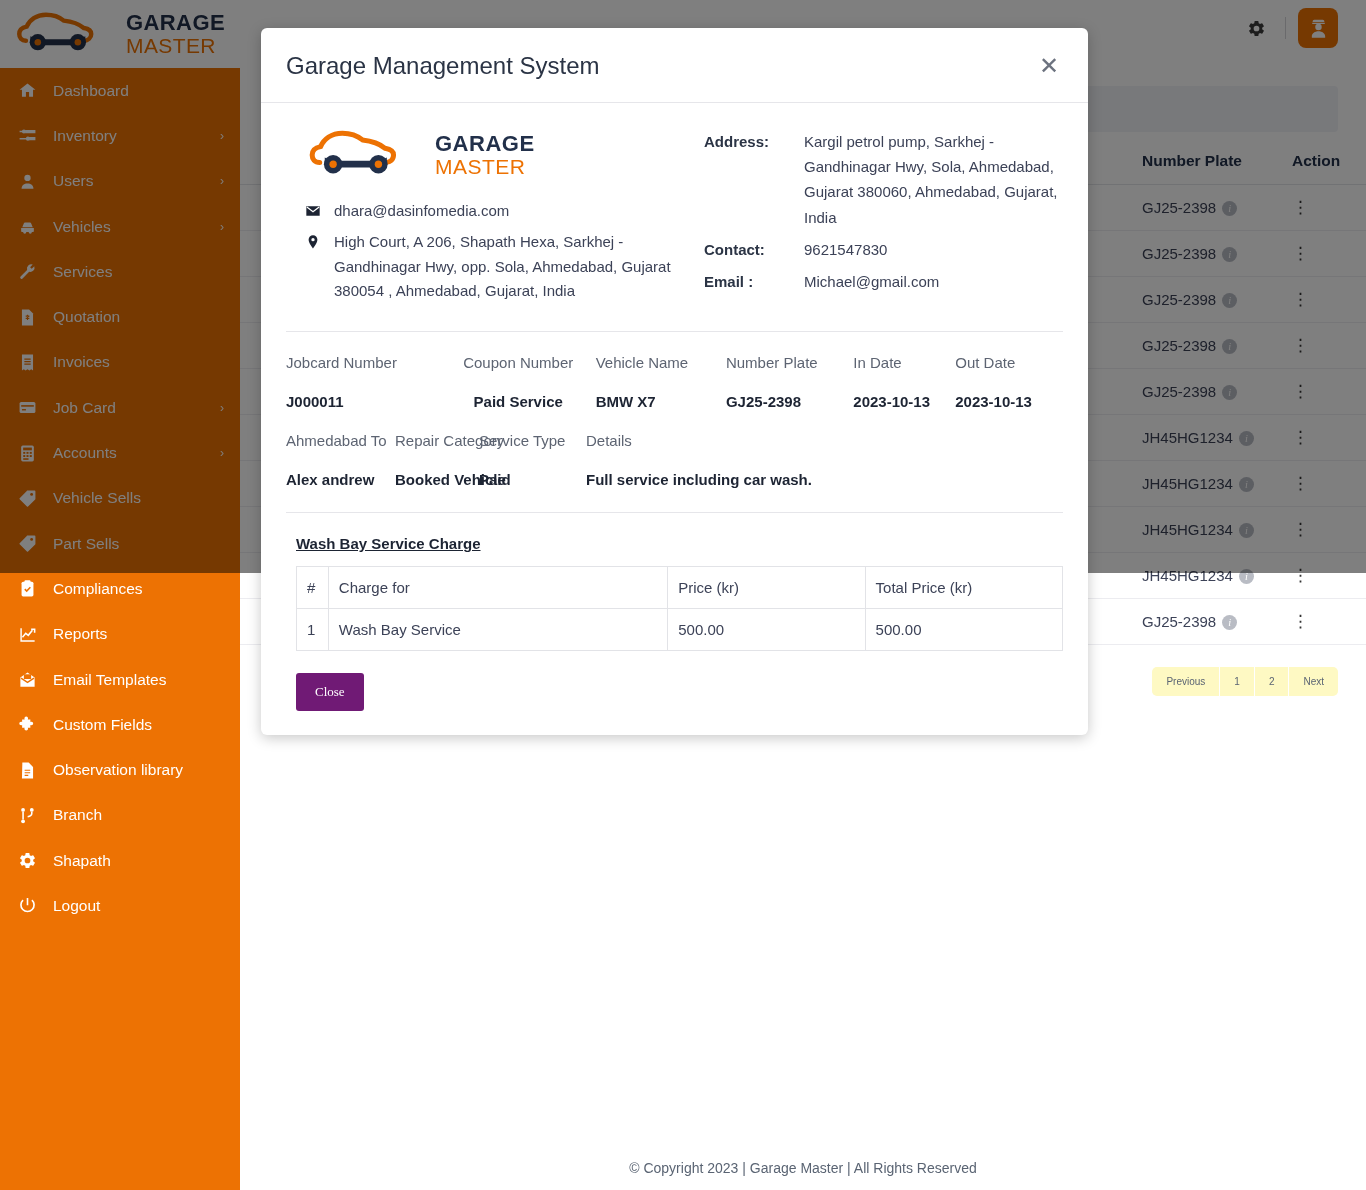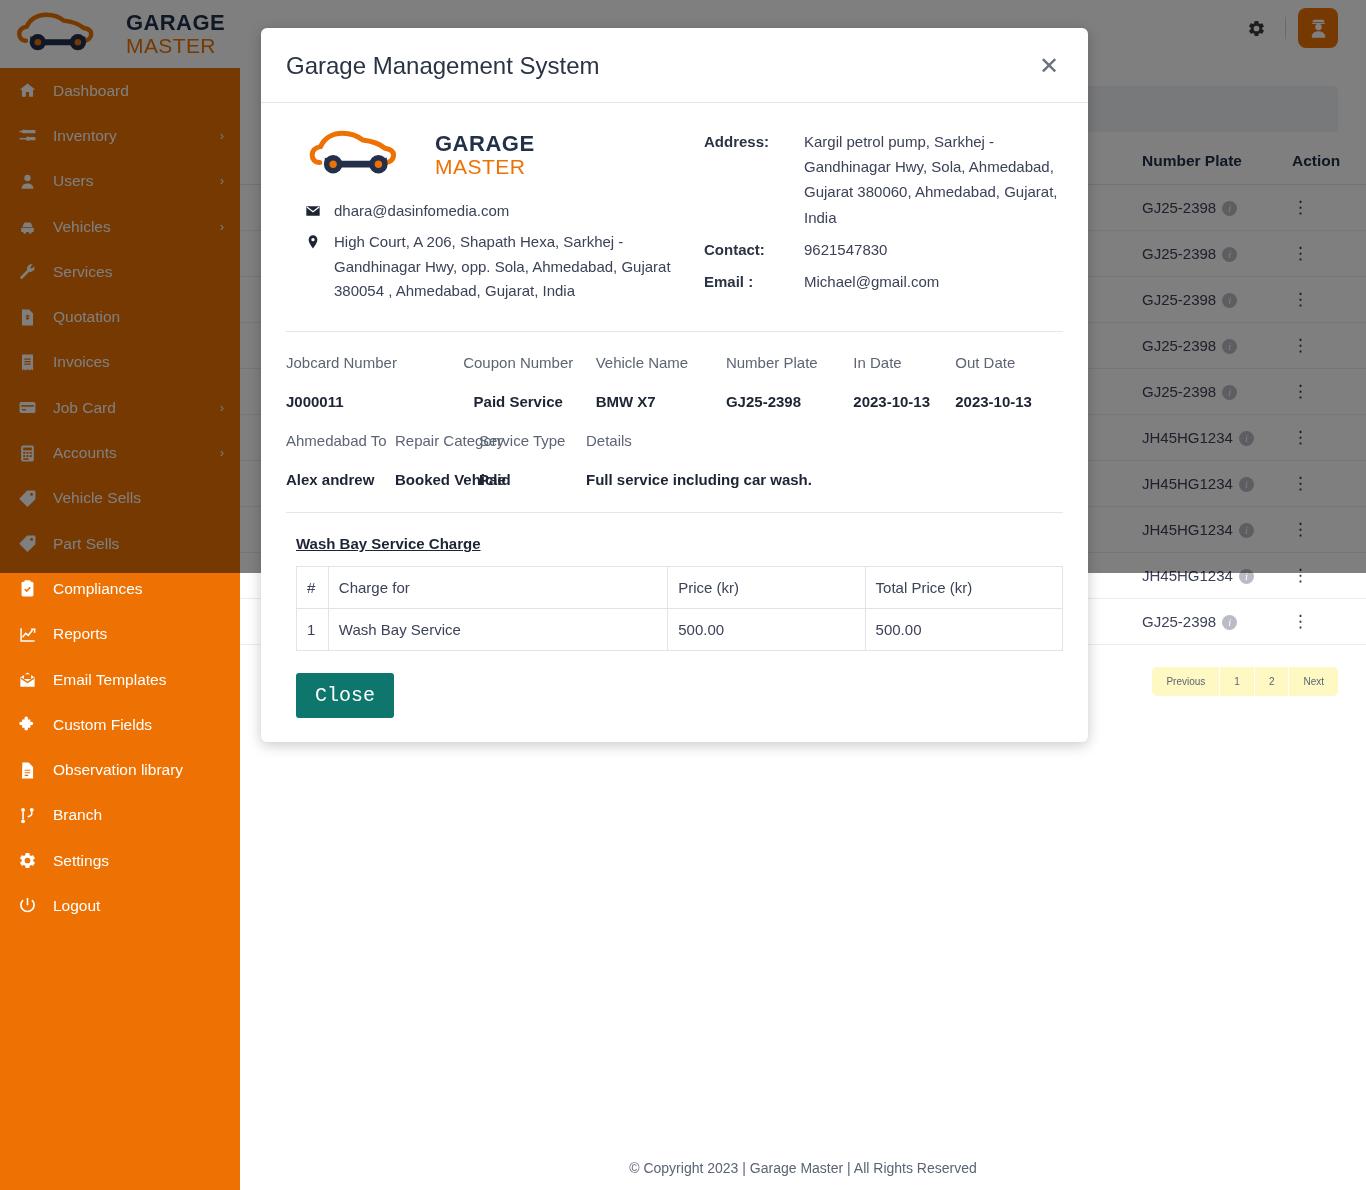--- a/index.html
+++ b/index.html
@@ -169,23 +169,23 @@
     font-size: 15px; text-align: left;
   }
   .charge-table th { color: #3c4257; font-weight: 400; }
   .charge-table td { color: #3c4257; }
   .ct-num { width: 32px; }
   .ct-charge { width: 355px; }
   .ct-price { width: 205px; }
 
   .modal-foot { padding: 22px 25px 24px 35px; }
   .close-btn {
-    background: #0f766e; color: #fff; border: none;
-    padding: 11px 19px; font-size: 20px; border-radius: 3px; cursor: pointer;
-    font-family: Liberation Mono, monospace;
+    background: #701a75; color: #fff; border: none;
+    padding: 11px 19px; font-size: 13px; border-radius: 3px; cursor: pointer;
+    font-family: Liberation Serif, serif;
   }
 </style>
 </head>
 <body>
 
 <div id="root">
 
   <div id="main">
 
     <div class="topbar">
@@ -472,21 +472,21 @@
             </svg>
           </span>
           <span class="nav-label">Branch</span>
         </div>
         <div class="nav-item">
           <span class="nav-ico">
             <svg viewBox="0 0 24 24">
               <path d="M19.14 12.94a7.07 7.07 0 0 0 .06-.94 7.07 7.07 0 0 0-.06-.94l2.03-1.58a.5.5 0 0 0 .12-.62l-1.92-3.32a.5.5 0 0 0-.6-.22l-2.39.96a7.02 7.02 0 0 0-1.62-.94l-.36-2.54a.5.5 0 0 0-.5-.42h-3.84a.5.5 0 0 0-.5.42l-.36 2.54c-.58.24-1.12.56-1.62.94l-2.39-.96a.5.5 0 0 0-.6.22L2.67 8.86a.5.5 0 0 0 .12.62l2.03 1.58c-.04.31-.06.63-.06.94s.02.63.06.94l-2.03 1.58a.5.5 0 0 0-.12.62l1.92 3.32c.12.22.38.3.6.22l2.39-.96c.5.38 1.04.7 1.62.94l.36 2.54c.04.24.25.42.5.42h3.84c.25 0 .46-.18.5-.42l.36-2.54c.58-.24 1.12-.56 1.62-.94l2.39.96c.22.08.48 0 .6-.22l1.92-3.32a.5.5 0 0 0-.12-.62l-2.03-1.58zM12 15.6A3.6 3.6 0 1 1 12 8.4a3.6 3.6 0 0 1 0 7.2z"></path>
             </svg>
           </span>
-          <span class="nav-label">Settings</span>
+          <span class="nav-label">Shapath</span>
         </div>
         <div class="nav-item">
           <span class="nav-ico">
             <svg viewBox="0 0 24 24">
               <path d="M11 2.5h2v9.2h-2z"></path>
               <path d="M17.6 5.2a8.3 8.3 0 1 1-11.2 0" fill="none" stroke="#fff" stroke-width="2.1"></path>
             </svg>
           </span>
           <span class="nav-label">Logout</span>
         </div>

